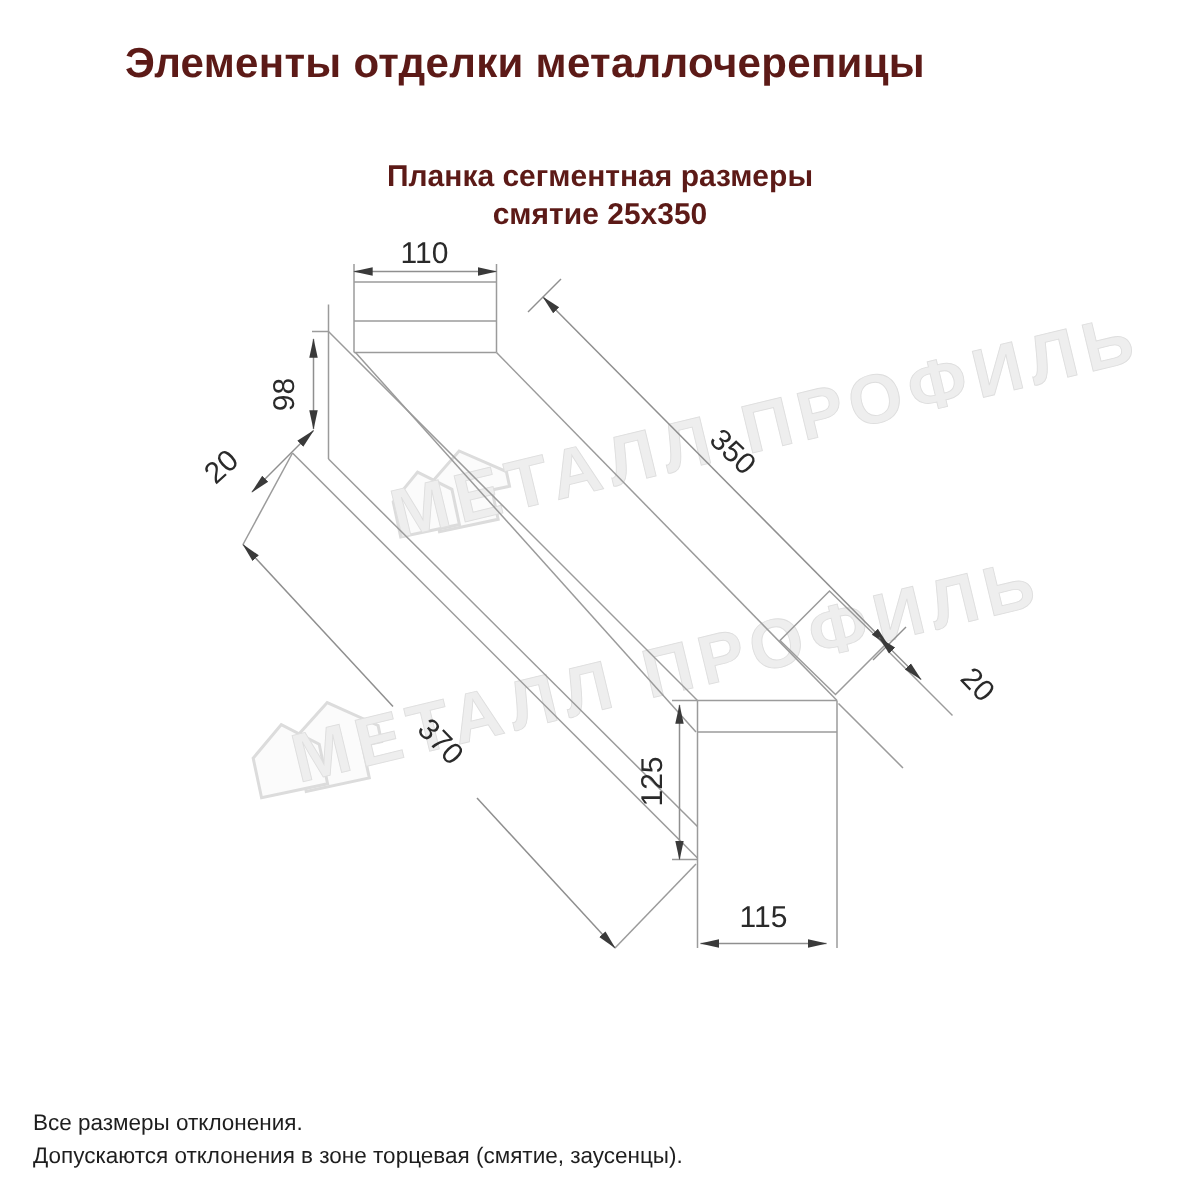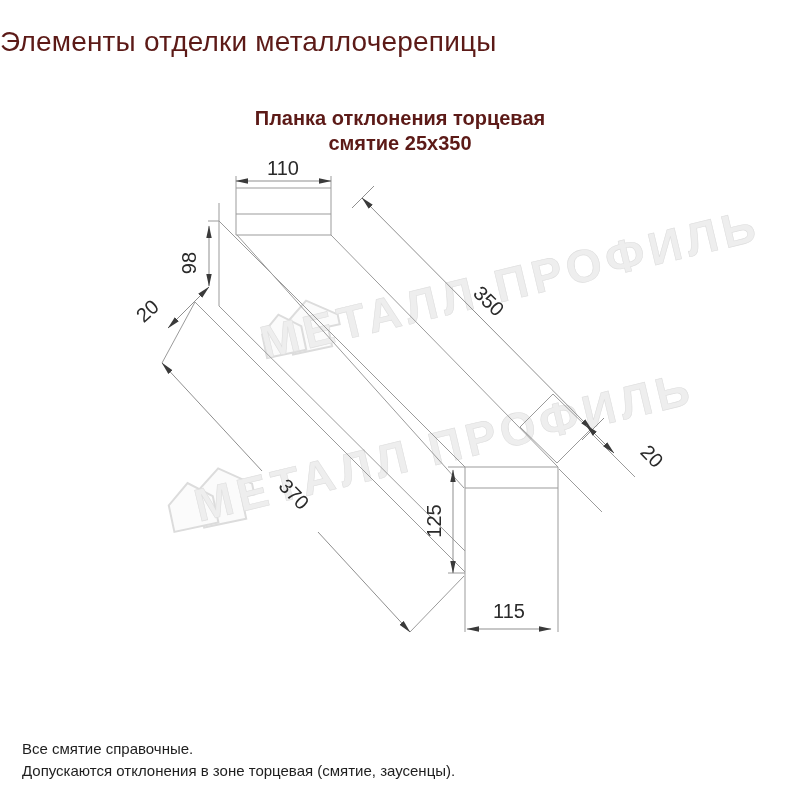--- a/index.html
+++ b/index.html
@@ -1,22 +1,22 @@
 <!DOCTYPE html>
 <html><head>
 <meta charset="utf-8">
 <style>
   html,body{margin:0;padding:0;}
   body{
     width:800px;height:800px;position:relative;background:#ffffff;
     font-family:"Liberation Sans", sans-serif;overflow:hidden;
   }
   .title{
-    position:absolute;top:26px;left:0;width:700px;
-    font-size:28px;font-weight:400;color:#5c1a17;letter-spacing:0.2px;
+    position:absolute;top:26px;left:0;width:700px;text-align:center;
+    font-size:28px;font-weight:700;color:#5c1a17;letter-spacing:0.2px;
   }
   .subtitle{
     position:absolute;top:106px;left:0;width:800px;text-align:center;
     font-size:20px;font-weight:700;color:#5c1a17;line-height:25px;
   }
   .notes{
     position:absolute;left:22px;top:738px;
     font-size:15px;color:#1e1e1e;line-height:22px;
   }
   svg.draw{position:absolute;left:0;top:0;}
@@ -26,21 +26,21 @@
   .wmtext{fill:#eeeeee;stroke:#dedede;stroke-width:0.6;font-weight:700;
           font-size:46px;letter-spacing:5px;font-family:"Liberation Sans",sans-serif;}
   .wmlogo{fill:#fbfbfb;stroke:#dcdcdc;stroke-width:2;}
 </style>
 </head>
 <body>
 
 <div class="title">Элементы отделки металлочерепицы</div>
 
 <div class="subtitle">
-  <div>Планка отклонения торцевая</div>
+  <div>Планка сегментная размеры</div>
   <div>смятие 25х350</div>
 </div>
 
 <svg class="draw" width="800" height="800" viewBox="0 0 800 800">
   <defs>
     <marker id="arr" viewBox="0 0 12 6" refX="11.5" refY="3" markerWidth="13" markerHeight="7" orient="auto-start-reverse">
       <path d="M0,0.4 L12,3 L0,5.6 Z" fill="#3a3a3a"></path>
     </marker>
   </defs>
 
@@ -128,15 +128,15 @@
     <text class="dimtxt" text-anchor="middle" transform="translate(441,521) rotate(-90)">125</text>
   </g>
 
   <g>
     <path class="dimln" d="M467,629 L551,629" marker-start="url(#arr)" marker-end="url(#arr)"></path>
     <text class="dimtxt" x="509" y="618" text-anchor="middle">115</text>
   </g>
 </svg>
 
 <div class="notes">
-  <div>Все смятие справочные.</div>
+  <div>Все размеры отклонения.</div>
   <div>Допускаются отклонения в зоне торцевая (смятие, заусенцы).</div>
 </div>
 
 </body></html>

